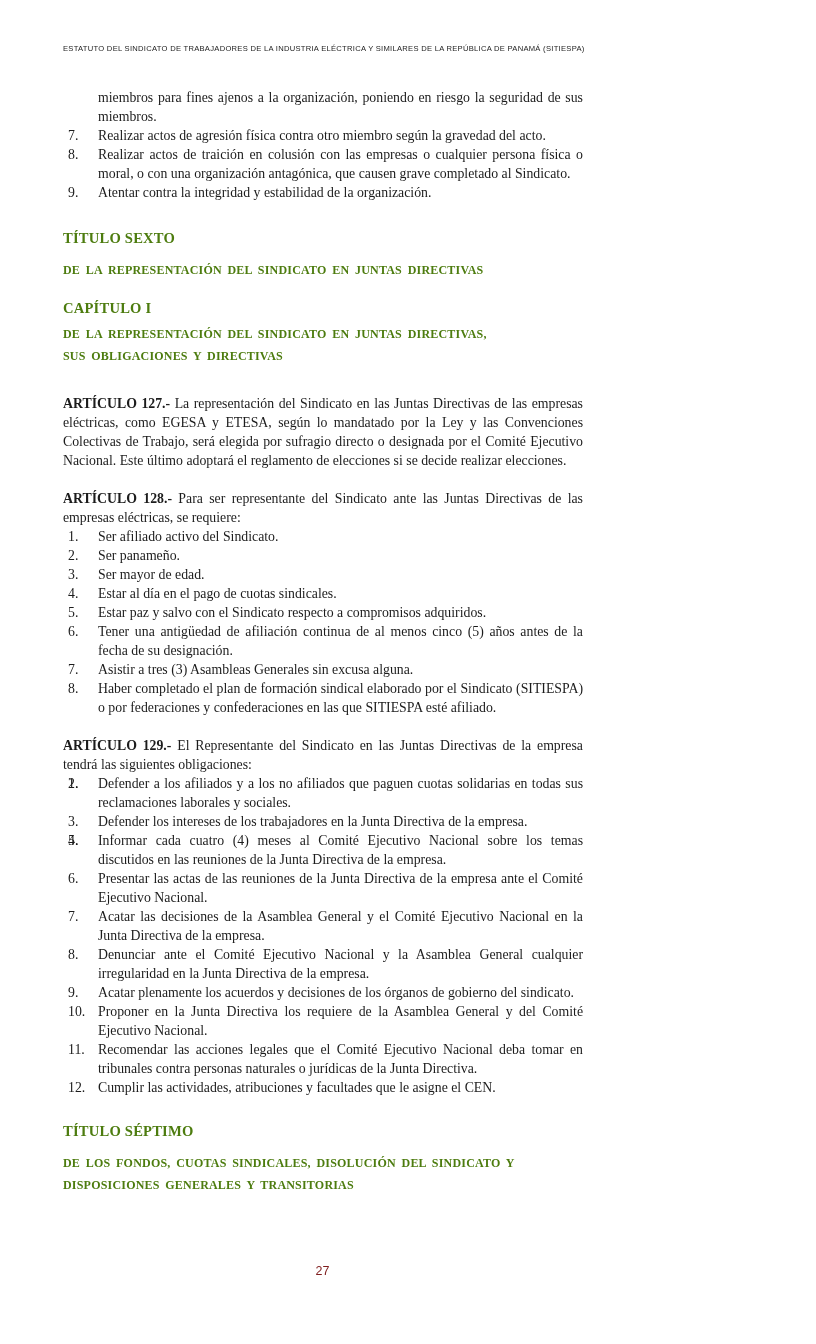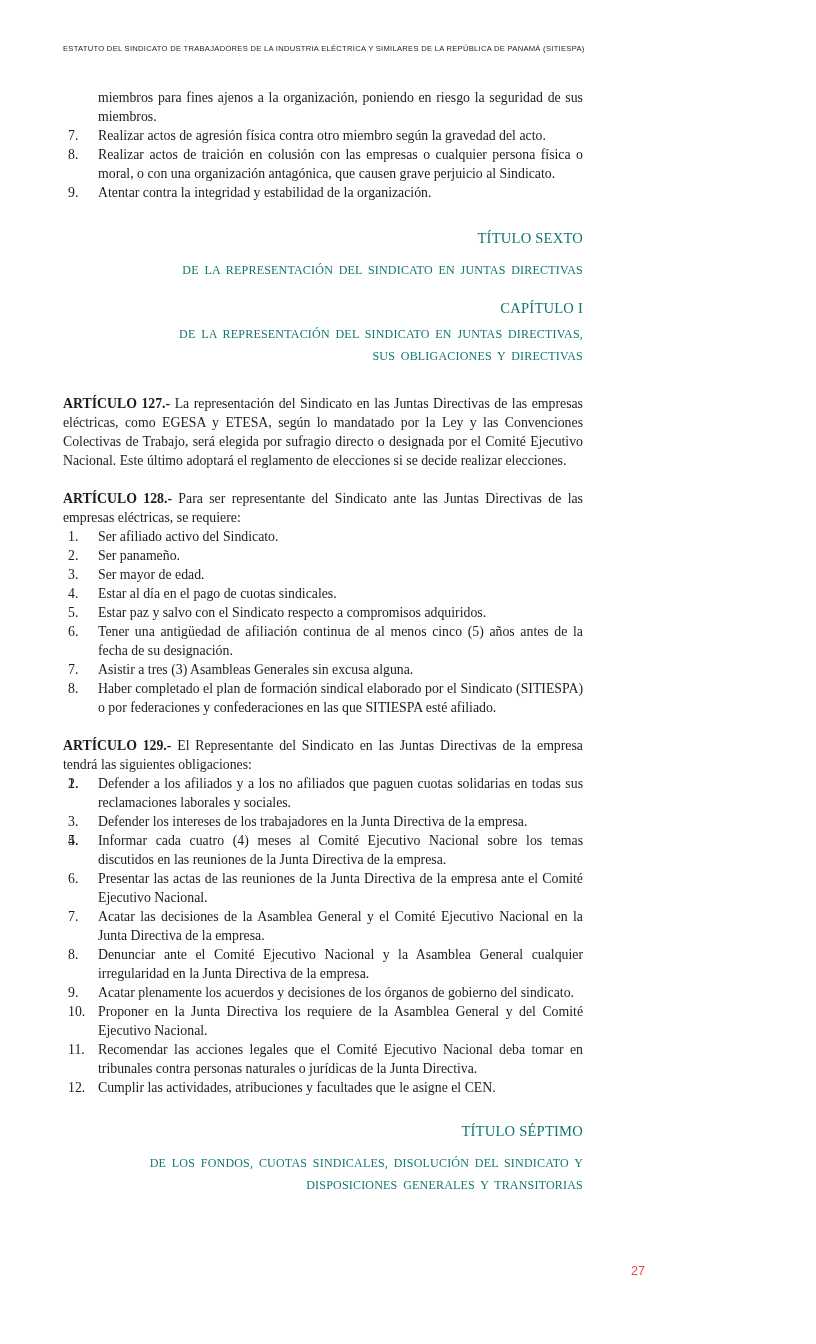--- a/index.html
+++ b/index.html
@@ -28,55 +28,55 @@
   .carryover { padding-left: 35px; text-align: justify; }
   .numlist { margin: 0; }
   .li {
     position: relative;
     padding-left: 35px;
     text-align: justify;
   }
   .li .num { position: absolute; left: 5px; top: 0; }
   .article { margin: 19px 0 0 0; text-align: justify; }
   .article-label { font-weight: bold; }
-  .h-block { text-align: right; font-weight: normal; color: #0f766e; }
+  .h-block { text-align: left; font-weight: bold; color: #4d7c0f; }
   .h-sexto { margin-top: 27px; }
   .h-title { font-size: 14.6px; line-height: 19px; margin-bottom: 11px; letter-spacing: 0.2px; }
   .h-sub { font-size: 12px; line-height: 22px; letter-spacing: 0.2px; word-spacing: 2.5px; }
   .h-cap { margin-top: 18px; }
   .h-cap .h-title { margin-bottom: 5px; }
   .h-septimo { margin-top: 25px; }
   .page-number {
     position: absolute;
     left: 0; right: 0; bottom: 66px;
-    text-align: right;
+    text-align: center;
     font-family: "Liberation Sans", sans-serif;
     font-size: 12.5px;
-    color: #ef4444;
+    color: #7f1d1d;
   }
 </style>
 </head>
 <body>
 
 <div class="page">
 
   <div class="running-head">ESTATUTO DEL SINDICATO DE TRABAJADORES DE LA INDUSTRIA ELÉCTRICA Y SIMILARES DE LA REPÚBLICA DE PANAMÁ (SITIESPA)</div>
 
   <div class="bodytext">
 
     <p class="para carryover">miembros para fines ajenos a la organización, poniendo en riesgo la seguridad de sus miembros.</p>
 
     <div class="numlist">
 
         <div class="li">
           <span class="num">7.</span><span>Realizar actos de agresión física contra otro miembro según la gravedad del acto.</span>
         </div>
 
         <div class="li">
-          <span class="num">8.</span><span>Realizar actos de traición en colusión con las empresas o cualquier persona física o moral, o con una organización antagónica, que causen grave perjuicio al Sindicato.</span>
+          <span class="num">8.</span><span>Realizar actos de traición en colusión con las empresas o cualquier persona física o moral, o con una organización antagónica, que causen grave completado al Sindicato.</span>
         </div>
 
         <div class="li">
           <span class="num">9.</span><span>Atentar contra la integridad y estabilidad de la organización.</span>
         </div>
       </div>
 
     <div class="h-block h-sexto">
       <div class="h-title">TÍTULO SEXTO</div>
       <div class="h-sub">DE LA REPRESENTACIÓN DEL SINDICATO EN JUNTAS DIRECTIVAS</div>

